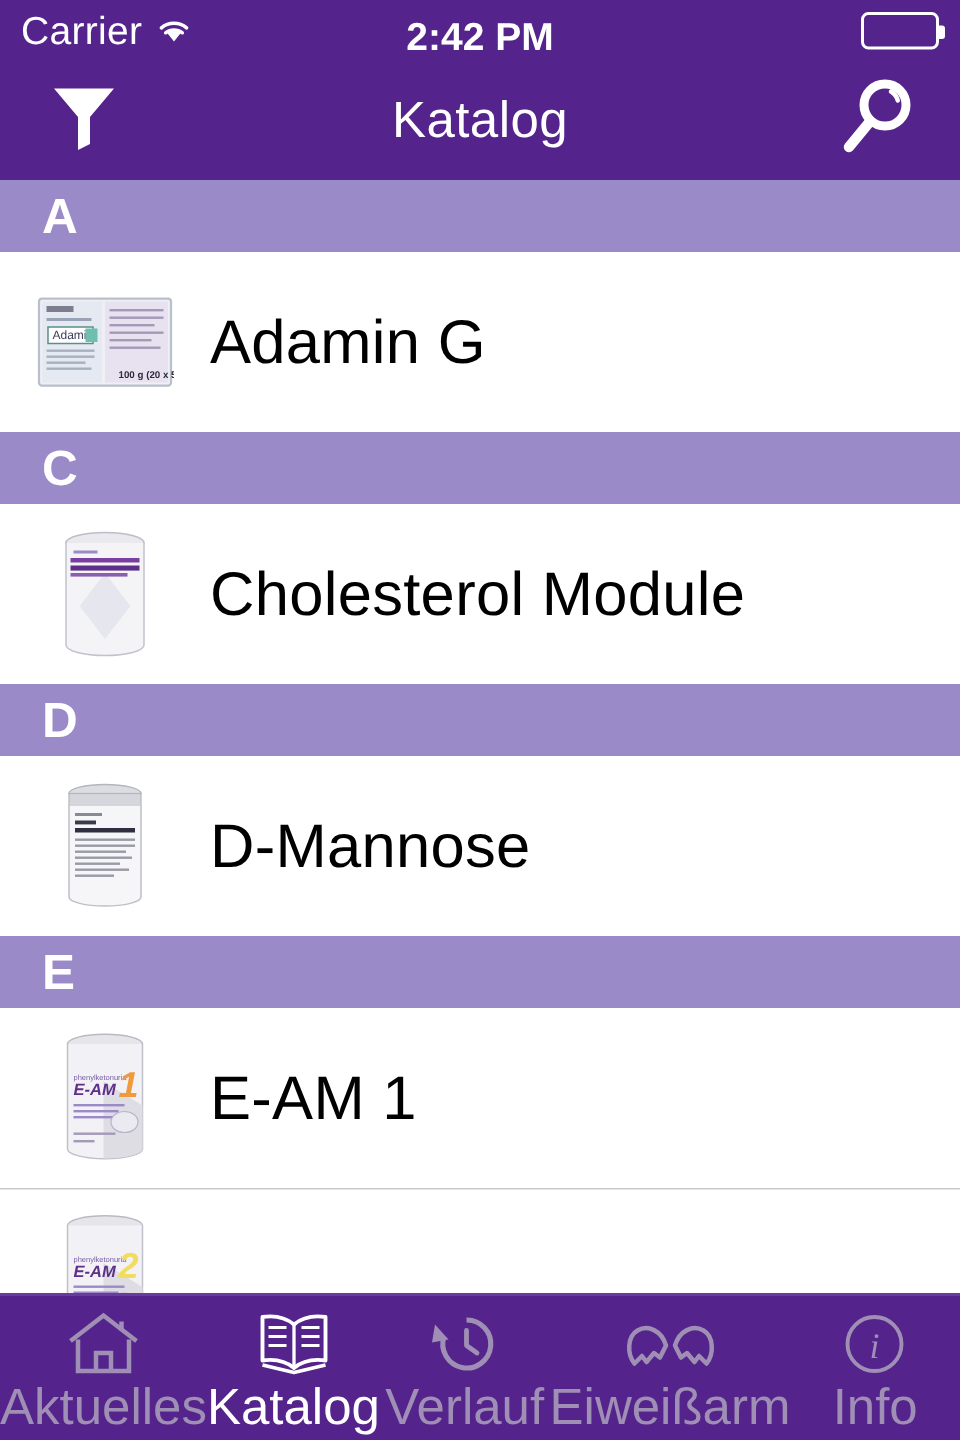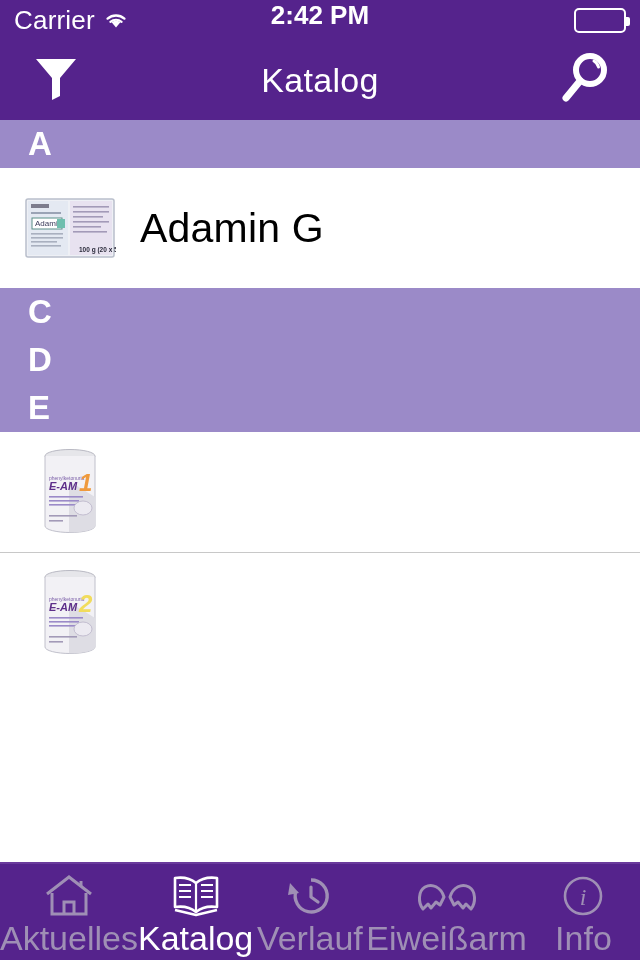--- a/index.html
+++ b/index.html
@@ -31,21 +31,21 @@
   .status-left {
     display: flex; align-items: center; gap: 8px;
   }
   .carrier-text {
     font-size: 26px; letter-spacing: 0.2px; color: #fff;
     font-family: "Liberation Sans", sans-serif;
   }
   .wifi-icon { display: block; width: 26px; height: 20px; }
   .status-center {
     position: absolute; left: 0; right: 0; top: 0; bottom: 0;
-    display: flex; align-items: flex-start; justify-content: center;
+    display: flex; align-items: flex-end; justify-content: center;
     pointer-events: none;
   }
   .clock-text {
     font-size: 26px; font-weight: bold; color: #fff;
   }
   .status-right {
     margin-left: auto; display: flex; align-items: center;
   }
   .battery {
     width: 52px; height: 25px;
@@ -237,23 +237,57 @@
           <rect x="49" y="35" width="34" height="1.6" fill="#a39ab8"></rect>
           <text x="55" y="56" font-family="Liberation Sans, sans-serif" font-size="6.5" font-weight="bold" fill="#2b2b3b">100 g (20 x 5 g)</text>
         </svg>
       </div>
       <span class="row-label">Adamin G</span>
     </div>
 
     <div class="section-header">
       <span class="section-header-label">C</span>
     </div>
+    <div class="row">
+      <div class="thumb">
+        <svg width="66" height="88" viewBox="0 0 66 88">
+          <ellipse cx="33" cy="10" rx="26" ry="7" fill="#e9e9ee" stroke="#bdbdc8" stroke-width="1"></ellipse>
+          <path d="M7 10 V78 a26 7 0 0 0 52 0 V10" fill="#f4f4f7" stroke="#c2c2cc" stroke-width="1"></path>
+          <path d="M33 30 L50 52 L33 74 L16 52 Z" fill="#e6e6ee"></path>
+          <rect x="10" y="20" width="46" height="3" fill="#7a3fa0"></rect>
+          <rect x="10" y="25" width="46" height="3.4" fill="#5e2f8a"></rect>
+          <rect x="10" y="30" width="38" height="2.4" fill="#8a5fb0"></rect>
+          <rect x="12" y="15" width="16" height="2" fill="#9b8ac8"></rect>
+        </svg>
+      </div>
+      <span class="row-label">Cholesterol Module</span>
+    </div>
 
     <div class="section-header">
       <span class="section-header-label">D</span>
+    </div>
+    <div class="row">
+      <div class="thumb">
+        <svg width="60" height="88" viewBox="0 0 60 88">
+          <ellipse cx="30" cy="9" rx="24" ry="6" fill="#dcdce2" stroke="#b5b5bf" stroke-width="1"></ellipse>
+          <rect x="6" y="9" width="48" height="8" fill="#d6d6dd" stroke="#b5b5bf" stroke-width="0.8"></rect>
+          <path d="M6 17 V78 a24 6 0 0 0 48 0 V17" fill="#f6f6f8" stroke="#bfbfc9" stroke-width="1"></path>
+          <rect x="10" y="22" width="18" height="2" fill="#8a8a96"></rect>
+          <rect x="10" y="27" width="14" height="2.6" fill="#3a3a4a"></rect>
+          <rect x="10" y="32" width="40" height="3" fill="#2f2f40"></rect>
+          <rect x="10" y="39" width="40" height="1.6" fill="#9a9aa6"></rect>
+          <rect x="10" y="43" width="40" height="1.6" fill="#9a9aa6"></rect>
+          <rect x="10" y="47" width="34" height="1.6" fill="#9a9aa6"></rect>
+          <rect x="10" y="51" width="38" height="1.6" fill="#9a9aa6"></rect>
+          <rect x="10" y="55" width="30" height="1.6" fill="#9a9aa6"></rect>
+          <rect x="10" y="59" width="36" height="1.6" fill="#9a9aa6"></rect>
+          <rect x="10" y="63" width="26" height="1.6" fill="#9a9aa6"></rect>
+        </svg>
+      </div>
+      <span class="row-label">D-Mannose</span>
     </div>
 
     <div class="section-header">
       <span class="section-header-label">E</span>
     </div>
     <div class="row">
       <div class="thumb">
         <svg width="62" height="90" viewBox="0 0 62 90">
           <ellipse cx="31" cy="9" rx="25" ry="6.5" fill="#e6e6ea" stroke="#b9b9c3" stroke-width="1"></ellipse>
           <path d="M6 9 V79 a25 6.5 0 0 0 50 0 V9" fill="#f2f1f5" stroke="#c0c0cb" stroke-width="1"></path>
@@ -262,20 +296,21 @@
           <text x="10" y="43" font-family="Liberation Sans, sans-serif" font-size="11" font-weight="bold" font-style="italic" fill="#5e2f8a">E-AM</text>
           <text x="40" y="44" font-family="Liberation Sans, sans-serif" font-size="24" font-weight="bold" font-style="italic" fill="#ef9a3d">1</text>
           <rect x="10" y="49" width="34" height="1.6" fill="#9b8ac8"></rect>
           <rect x="10" y="53" width="30" height="1.6" fill="#9b8ac8"></rect>
           <rect x="10" y="57" width="34" height="1.6" fill="#9b8ac8"></rect>
           <ellipse cx="44" cy="61" rx="9" ry="7" fill="#eceaf1" stroke="#b9b3c8" stroke-width="0.8"></ellipse>
           <rect x="10" y="68" width="28" height="1.6" fill="#a39ab8"></rect>
           <rect x="10" y="73" width="14" height="1.6" fill="#a39ab8"></rect>
         </svg>
       </div>
+      <span class="row-label">E-AM 1</span>
     </div>
     <div class="row with-sep">
       <div class="thumb">
         <svg width="62" height="90" viewBox="0 0 62 90">
           <ellipse cx="31" cy="9" rx="25" ry="6.5" fill="#e6e6ea" stroke="#b9b9c3" stroke-width="1"></ellipse>
           <path d="M6 9 V79 a25 6.5 0 0 0 50 0 V9" fill="#f2f1f5" stroke="#c0c0cb" stroke-width="1"></path>
           <path d="M30 34 L56 50 V79 a25 6.5 0 0 1 -26 6.3 Z" fill="#dedde4"></path>
           <text x="10" y="33" font-family="Liberation Sans, sans-serif" font-size="5" fill="#7b5fa8">phenylketonuria</text>
           <text x="10" y="43" font-family="Liberation Sans, sans-serif" font-size="11" font-weight="bold" font-style="italic" fill="#5e2f8a">E-AM</text>
           <text x="40" y="44" font-family="Liberation Sans, sans-serif" font-size="24" font-weight="bold" font-style="italic" fill="#f1dc5c">2</text>

